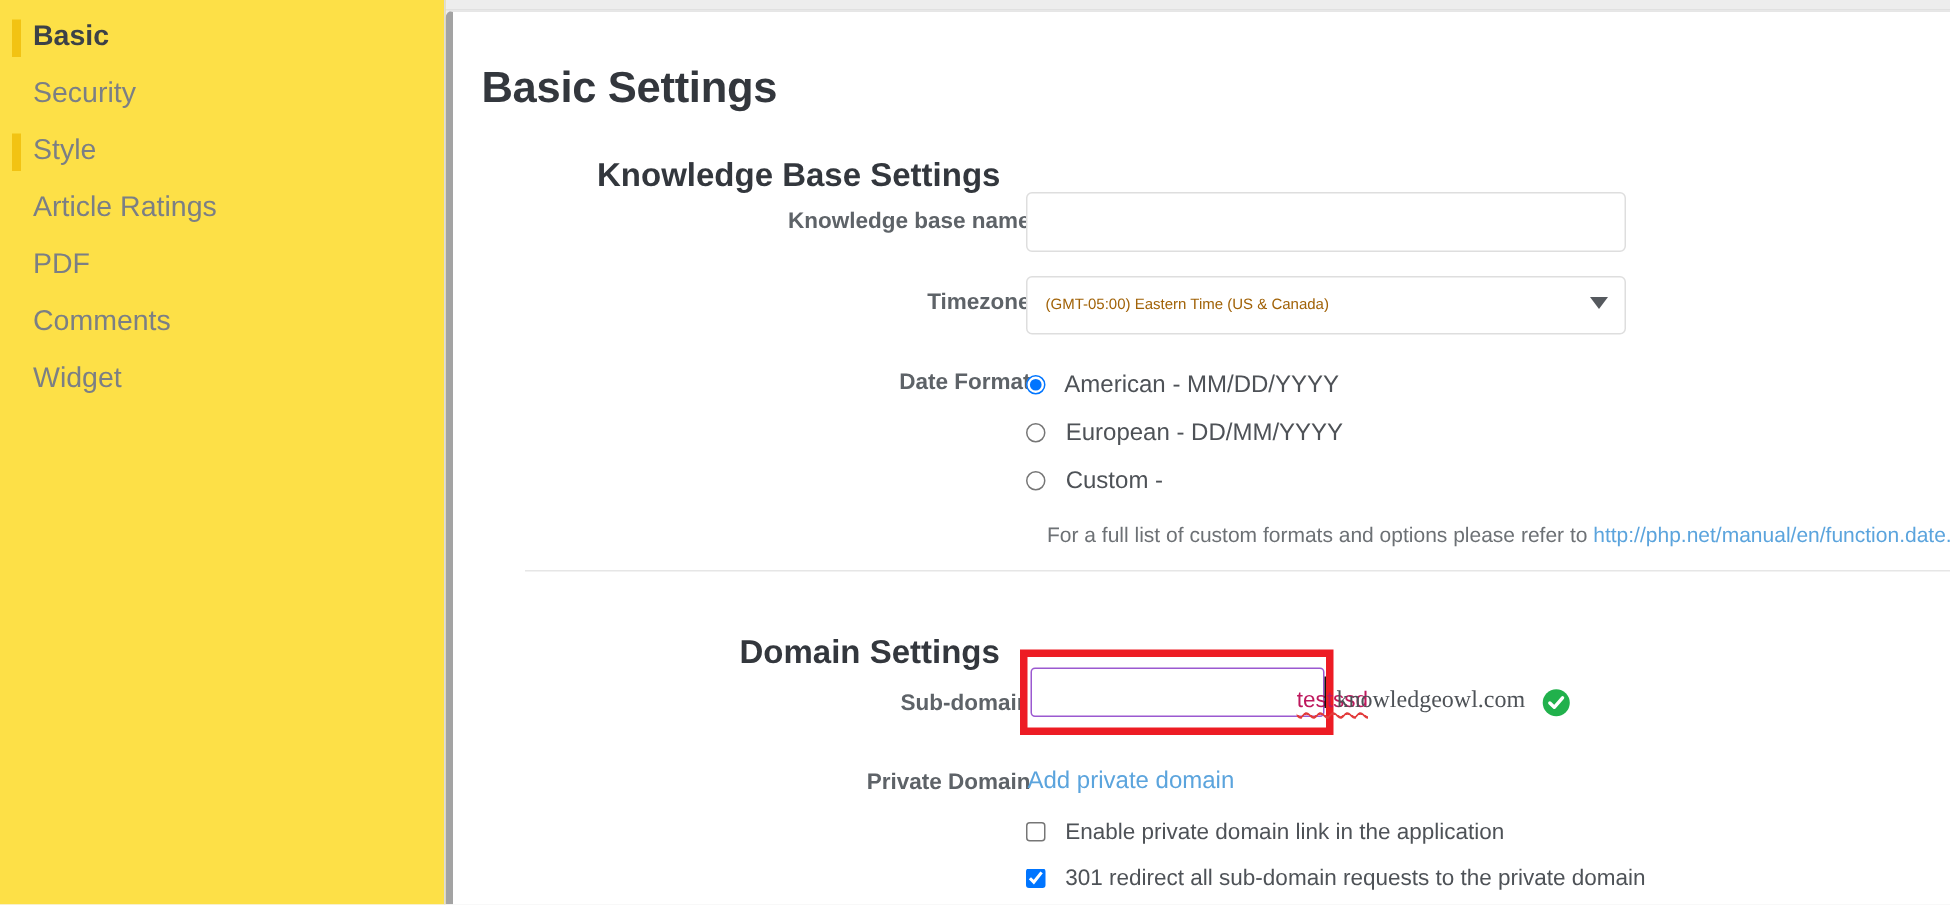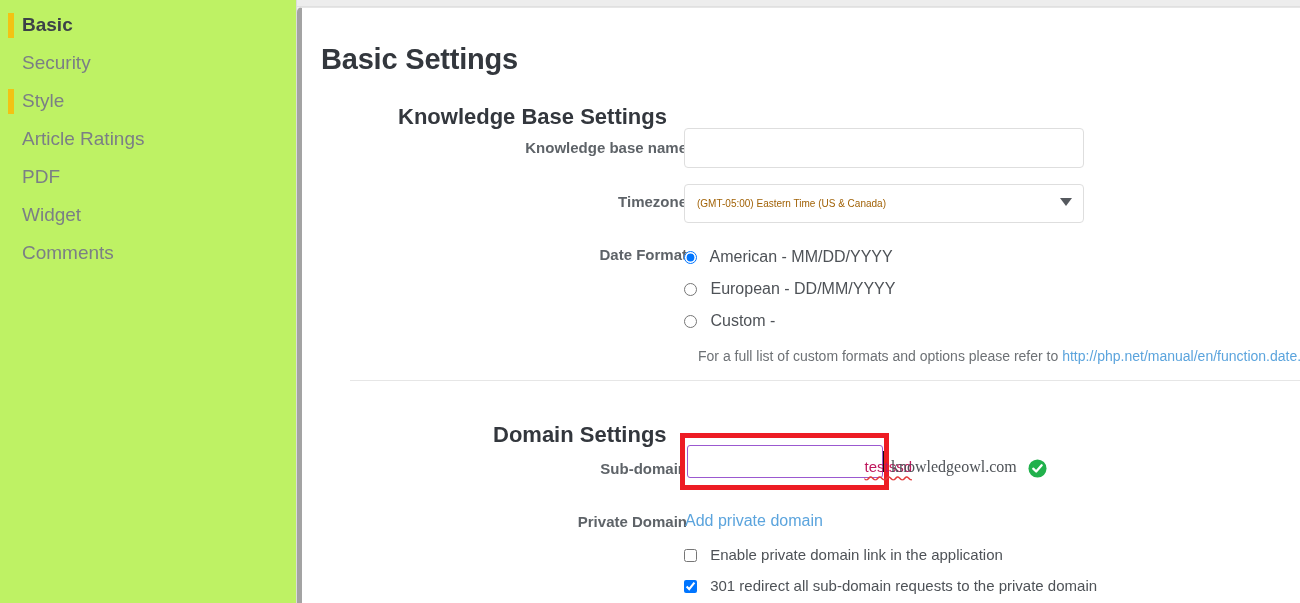--- a/index.html
+++ b/index.html
@@ -23,21 +23,21 @@
     background: #ededed;
     border-bottom: 1px solid #e0e0e0;
     box-sizing: border-box;
   }
 
   
   #sidebar {
     position: absolute;
     left: 0; top: 0;
     width: 297px; height: 603px;
-    background: #bef264;
+    background: #fde047;
     border-right: 1px solid #dcdcdc;
     box-sizing: border-box;
     padding-top: 6px;
   }
   .nav-item {
     position: relative;
     height: 38px;
     line-height: 38px;
     padding-left: 22px;
     font-size: 19px;
@@ -296,24 +296,24 @@
     <span class="accent"></span>
     <span>Style</span>
   </div>
   <div class="nav-item">
     <span>Article Ratings</span>
   </div>
   <div class="nav-item">
     <span>PDF</span>
   </div>
   <div class="nav-item">
+    <span>Comments</span>
+  </div>
+  <div class="nav-item">
     <span>Widget</span>
-  </div>
-  <div class="nav-item">
-    <span>Comments</span>
   </div>
 </nav>
 
 <main id="panel">
 
   <h1 id="page-title">Basic Settings</h1>
 
   <h2 class="section-heading" id="kb-heading">Knowledge Base Settings</h2>
 
   <label class="field-label" id="kbname-label">Knowledge base name</label>

